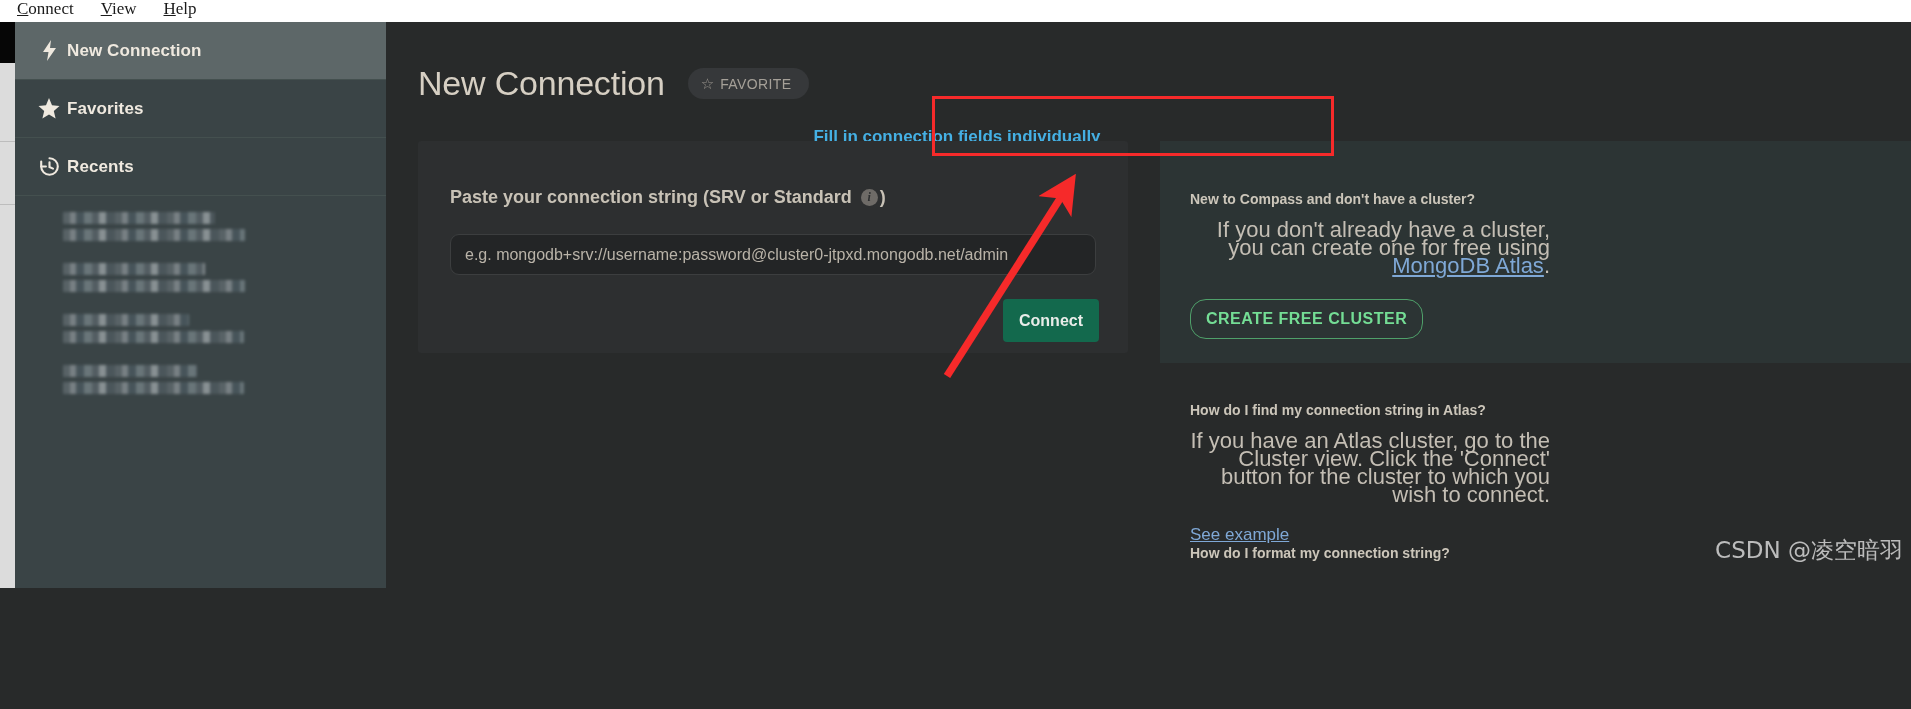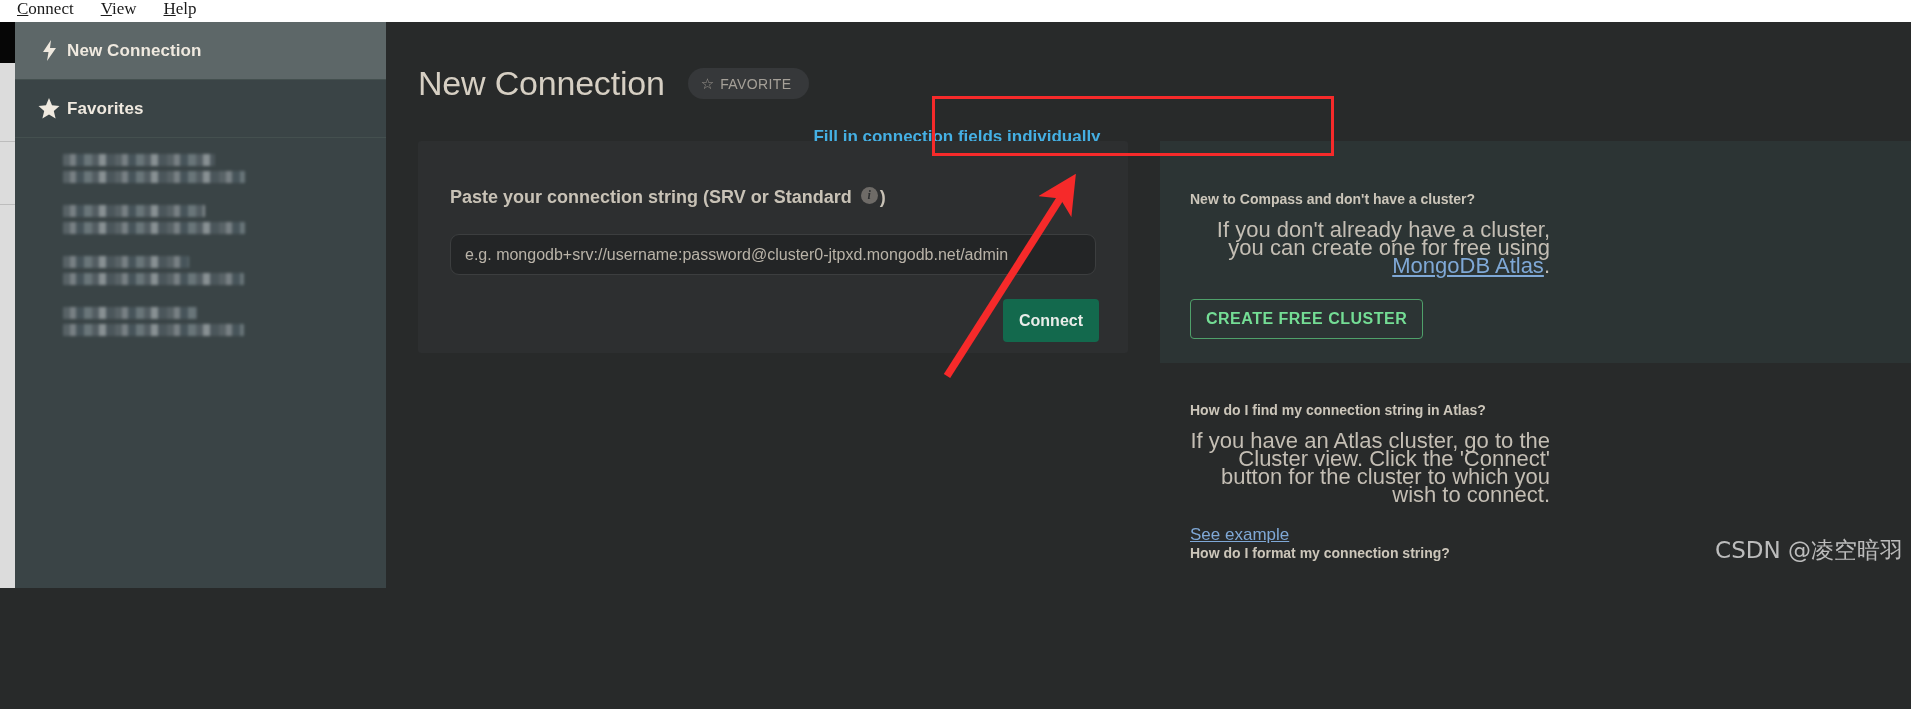--- a/index.html
+++ b/index.html
@@ -124,21 +124,21 @@
   .conn-card {
     position: absolute; left: 32px; top: 119px;
     width: 710px; height: 212px;
     background: #2d2f30;
     border-radius: 3px;
   }
   .conn-label {
     position: absolute; left: 32px; top: 46px;
     font-size: 18px; font-weight: bold; color: #c8c2b6;
     white-space: nowrap;
-    display: flex; 
+    display: flex; align-items: center;
   }
   .info-dot {
     display: inline-flex; align-items: center; justify-content: center;
     width: 17px; height: 17px; border-radius: 50%;
     background: #6e6b67; color: #2d2f30;
     font-size: 12px; font-weight: bold; font-style: italic;
     margin: 0 2px 0 9px;
     font-family: "Liberation Serif", serif;
   }
   .conn-input {
@@ -178,21 +178,21 @@
     padding-left: 30px; white-space: nowrap;
   }
   .help-p {
     font-size: 22px; color: #c4beb4; line-height: 18px;
     padding: 14px 30px 0 30px; max-width: 420px; text-align: right;
   }
   .help-link { color: #7fa8d6; text-decoration: underline; cursor: pointer; }
   .cluster-btn {
     margin: 24px 0 0 30px;
     display: inline-block;
-    border: 1px solid #4fa06a; border-radius: 4px;
+    border: 1px solid #4fa06a; border-radius: 16px;
     background: transparent;
     color: #74dd95; font-size: 16px; font-weight: bold;
     letter-spacing: .5px;
     padding: 10px 15px;
     cursor: pointer;
     font-family: "Liberation Sans", sans-serif;
   }
   .see-ex {
     display: inline-block; margin: 21px 0 0 30px;
     color: #7fa8d6; font-size: 17px; text-decoration: underline; cursor: pointer;
@@ -248,20 +248,30 @@
 
     <div class="nav-item">
       <span class="nav-icon">
         <svg width="22" height="21" viewBox="0 0 22 21">
             <path d="M11 0 L14 7.2 L21.5 7.9 L15.8 12.9 L17.6 20.4 L11 16.4 L4.4 20.4 L6.2 12.9 L0.5 7.9 L8 7.2 Z" fill="#efe9df"></path>
           </svg>
       </span>
       <span class="nav-label">Favorites</span>
     </div>
 
+    <div class="nav-item">
+      <span class="nav-icon">
+        <svg width="21" height="21" viewBox="0 0 21 21">
+          <path d="M10.5 2.2 A8.3 8.3 0 1 1 2.2 10.5" fill="none" stroke="#efe9df" stroke-width="2.1" stroke-linecap="round"></path>
+          <path d="M2.2 10.5 L2.2 5.6 M2.2 10.5 L6.9 10.5" fill="none" stroke="#efe9df" stroke-width="2.1" stroke-linecap="round"></path>
+          <path d="M10.5 6.2 L10.5 11 L14 12.6" fill="none" stroke="#efe9df" stroke-width="2.1" stroke-linecap="round"></path>
+        </svg>
+      </span>
+      <span class="nav-label">Recents</span>
+    </div>
 
     <div class="recents-list">
       <div class="recent-row">
         <div class="blur-line" style="width:152px"></div>
         <div class="blur-line" style="width:182px"></div>
       </div>
       <div class="recent-row">
         <div class="blur-line" style="width:142px"></div>
         <div class="blur-line" style="width:182px"></div>
       </div>

